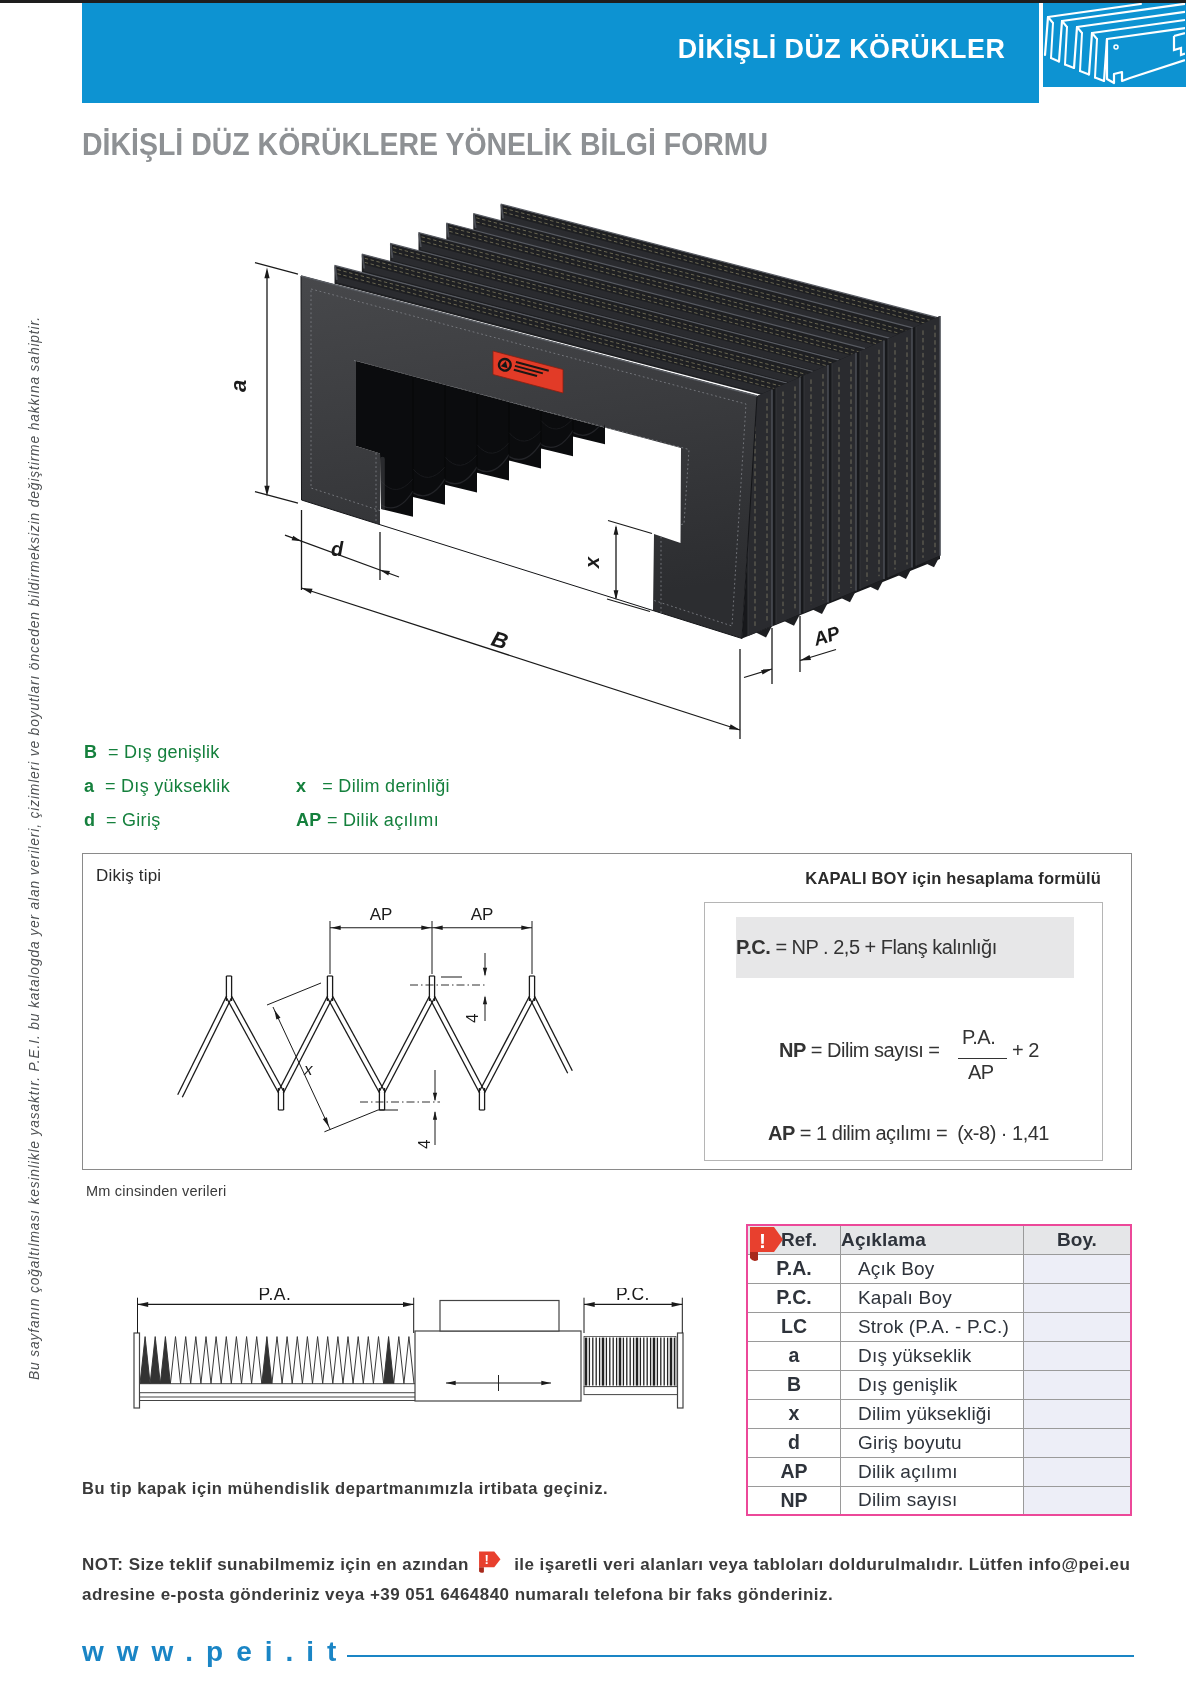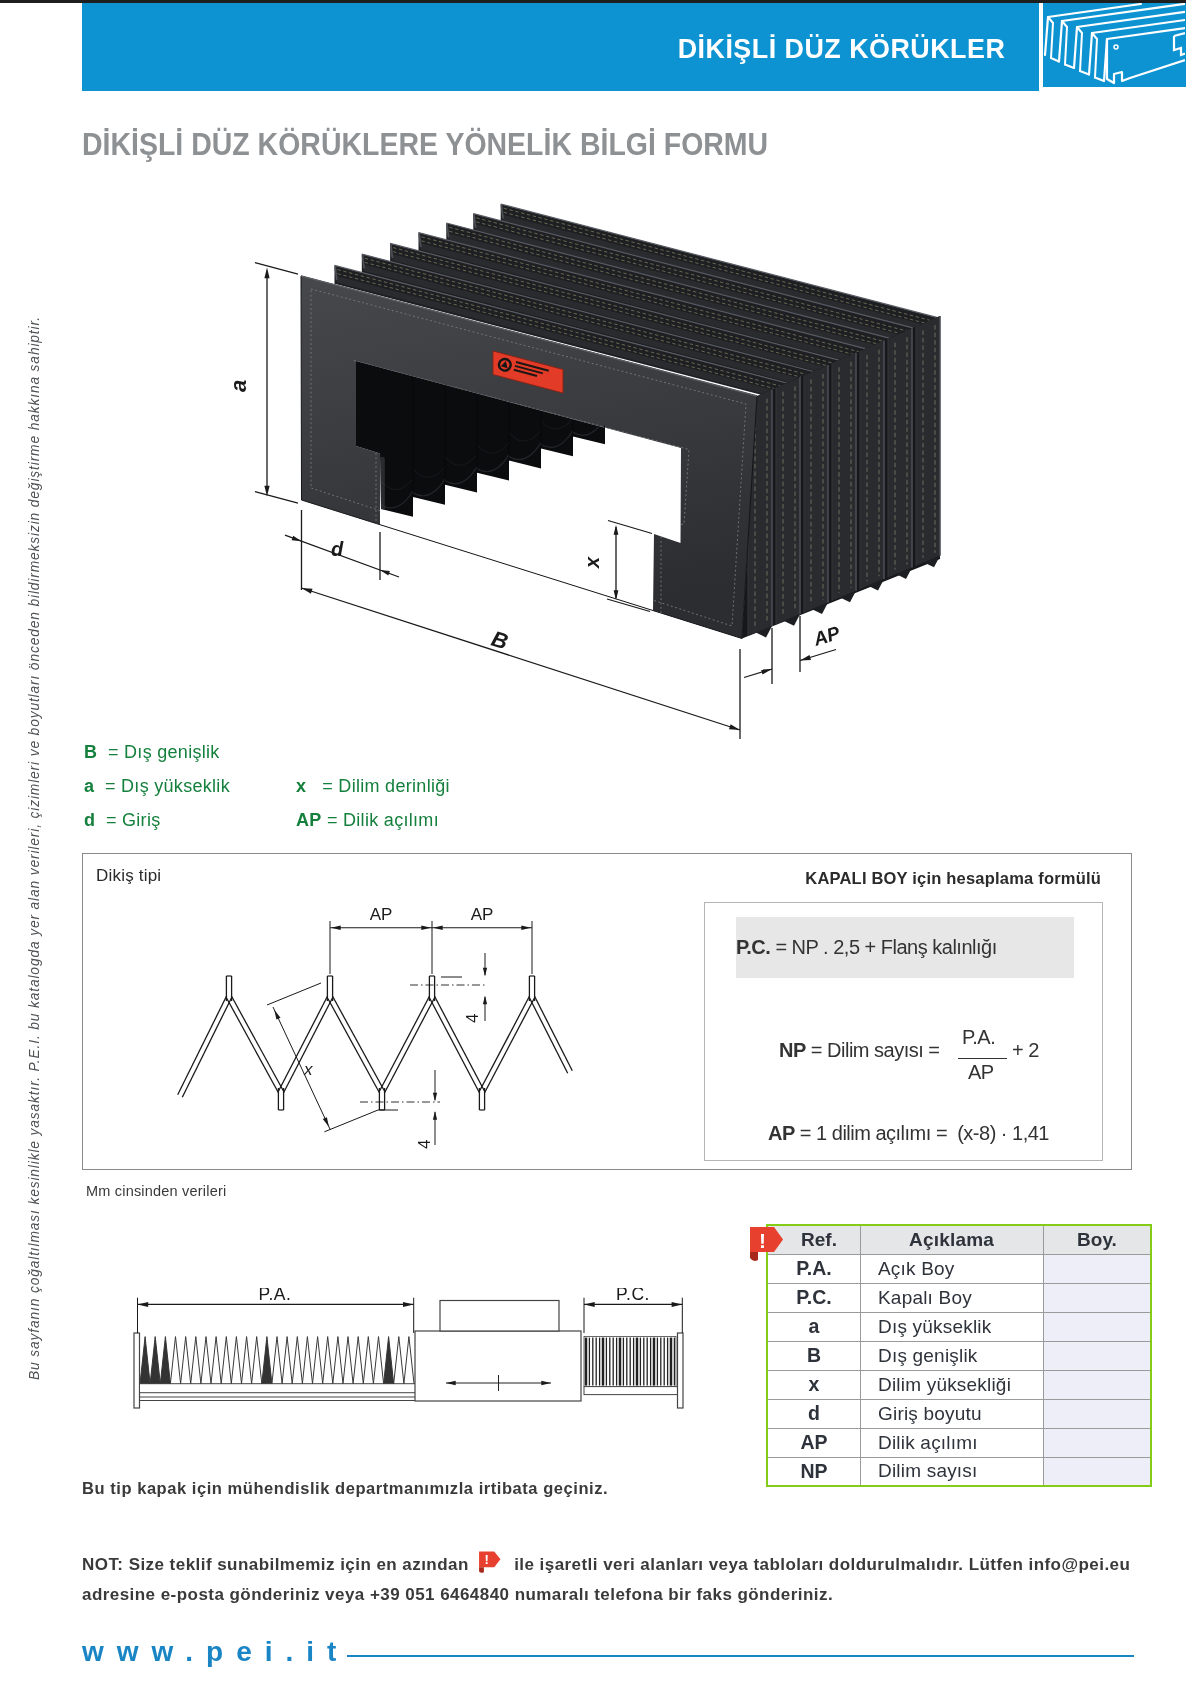--- a/index.html
+++ b/index.html
@@ -1,32 +1,32 @@
 <!DOCTYPE html>
 <html><head><meta charset="utf-8">
 <style>
 html,body{margin:0;padding:0}
 body{width:1186px;height:1683px;position:relative;font-family:"Liberation Sans",sans-serif;background:#fff;overflow:hidden}
 .abs{position:absolute}
 .topbar{position:absolute;left:0;top:0;width:1186px;height:3px;background:#1e1e1e}
-.bluebar{position:absolute;left:82px;top:3px;width:957px;height:88px;background:#0d93d2}
+.bluebar{position:absolute;left:82px;top:3px;width:957px;height:100px;background:#0d93d2}
 .bluebar span{position:absolute;right:34px;top:30px;font-size:28px;font-weight:bold;color:#fff;letter-spacing:0.5px;white-space:nowrap;transform:scaleX(0.96);transform-origin:right}
 .blueicon{position:absolute;left:1043px;top:3px;width:143px;height:84px;background:#0d93d2;overflow:hidden}
 .h1{position:absolute;left:82px;top:126px;font-size:32px;font-weight:bold;color:#8e9194;white-space:nowrap;transform:scaleX(0.89);transform-origin:left}
 .sidetext{position:absolute;left:14px;top:316px;width:40px;height:1064px}
 .sidetext div{position:absolute;left:50%;top:0;transform-origin:0 0;transform:rotate(-90deg) translate(-1064px,-7px);width:1064px;font-size:13.8px;letter-spacing:0.85px;font-style:italic;color:#4f5254;white-space:nowrap;text-align:center}
 .legend{position:absolute;color:#15803d;font-size:18px;letter-spacing:0.3px}
 .dikbox{position:absolute;left:82px;top:853px;width:1048px;height:315px;border:1px solid #8a8a8a}
 .diktitle{position:absolute;left:96px;top:866px;font-size:17px;font-weight:normal;color:#2b2b2b;letter-spacing:0.2px}
 .kaptitle{position:absolute;left:704px;top:869px;width:397px;text-align:right;font-size:16.5px;font-weight:bold;color:#2b2b2b;letter-spacing:0.2px}
 .formbox{position:absolute;left:704px;top:902px;width:397px;height:257px;border:1px solid #b5b5b5;background:#fff}
 .pcstrip{position:absolute;left:736px;top:917px;width:338px;height:61px;background:#e7e7e8;font-size:20px;letter-spacing:-0.5px;color:#333;text-align:left;line-height:61px}
 .fm{position:absolute;font-size:20px;letter-spacing:-0.5px;color:#333;line-height:24px}
 .mmtext{position:absolute;left:86px;top:1183px;font-size:14.5px;color:#3a3a3a;letter-spacing:0.2px}
-table.boy{position:absolute;left:766px;top:1224px;border-collapse:collapse;table-layout:fixed;border:2px solid #84cc16}
+table.boy{position:absolute;left:746px;top:1224px;border-collapse:collapse;table-layout:fixed;border:2px solid #ec4899}
 table.boy td{border:1px solid #9a9a9a;color:#2e333b;overflow:hidden}
 table.boy tr{height:29px}
 table.boy td.c1{width:82px;text-align:center;font-weight:bold;font-size:19.5px;padding:0}
 table.boy td.c2{width:164px;padding-left:17px;font-size:19px;letter-spacing:0.2px}
 table.boy td.c3{width:104px;background:#edeef7}
 table.boy tr.hd td{background:#e5e6e8;font-weight:bold;font-size:19px;text-align:center;color:#2e333b}
 .btk{position:absolute;left:82px;top:1479px;font-size:16.5px;font-weight:bold;color:#3a3a3a;letter-spacing:0.55px}
 .notp{position:absolute;left:82px;top:1550px;width:1100px;font-size:17px;font-weight:bold;color:#3a3a3a;line-height:30px;letter-spacing:0.45px}
 .footer{position:absolute;left:82px;top:1636px;font-size:28px;font-weight:bold;color:#1a85c5;letter-spacing:13px;word-spacing:0px}
 .fline{position:absolute;left:347px;top:1654.5px;width:787px;height:2.5px;background:#1a85c5}
@@ -386,31 +386,36 @@
 <line x1="682.3" y1="1297.7" x2="682.3" y2="1333" stroke="#1a1a1a" stroke-width="1.0"></line>
 <line x1="584" y1="1304.4" x2="682.3" y2="1304.4" stroke="#1a1a1a" stroke-width="1.1"></line>
 <polygon points="584,1304.4 594.7,1306.9 594.7,1301.9" fill="#1a1a1a"></polygon>
 <polygon points="682.3,1304.4 671.6,1301.9 671.6,1306.9" fill="#1a1a1a"></polygon>
 <text x="633" y="1300" text-anchor="middle" style="font-family:&quot;Liberation Sans&quot;,sans-serif;font-size:17.5px;letter-spacing:0.5px;" fill="#1a1a1a">P.C.</text>
 </svg>
 <table class="boy">
 <tbody>
       <tr class="hd">
         <td class="c1" style="padding-left:10px">Ref.</td>
-        <td class="c2" style="text-align:center;padding-left:0">Açıklama</td>
+        <td class="c2" style="text-align:left;padding-left:0">Açıklama</td>
         <td class="c3" style="background:#e5e6e8">Boy.</td>
       </tr>
 <tr>
         <td class="c1">P.A.</td>
         <td class="c2">Açık Boy</td>
         <td class="c3"></td>
       </tr>
 <tr>
         <td class="c1">P.C.</td>
         <td class="c2">Kapalı Boy</td>
+        <td class="c3"></td>
+      </tr>
+<tr>
+        <td class="c1">LC</td>
+        <td class="c2">Strok (P.A. - P.C.)</td>
         <td class="c3"></td>
       </tr>
 <tr>
         <td class="c1">a</td>
         <td class="c2">Dış yükseklik</td>
         <td class="c3"></td>
       </tr>
 <tr>
         <td class="c1">B</td>
         <td class="c2">Dış genişlik</td>

